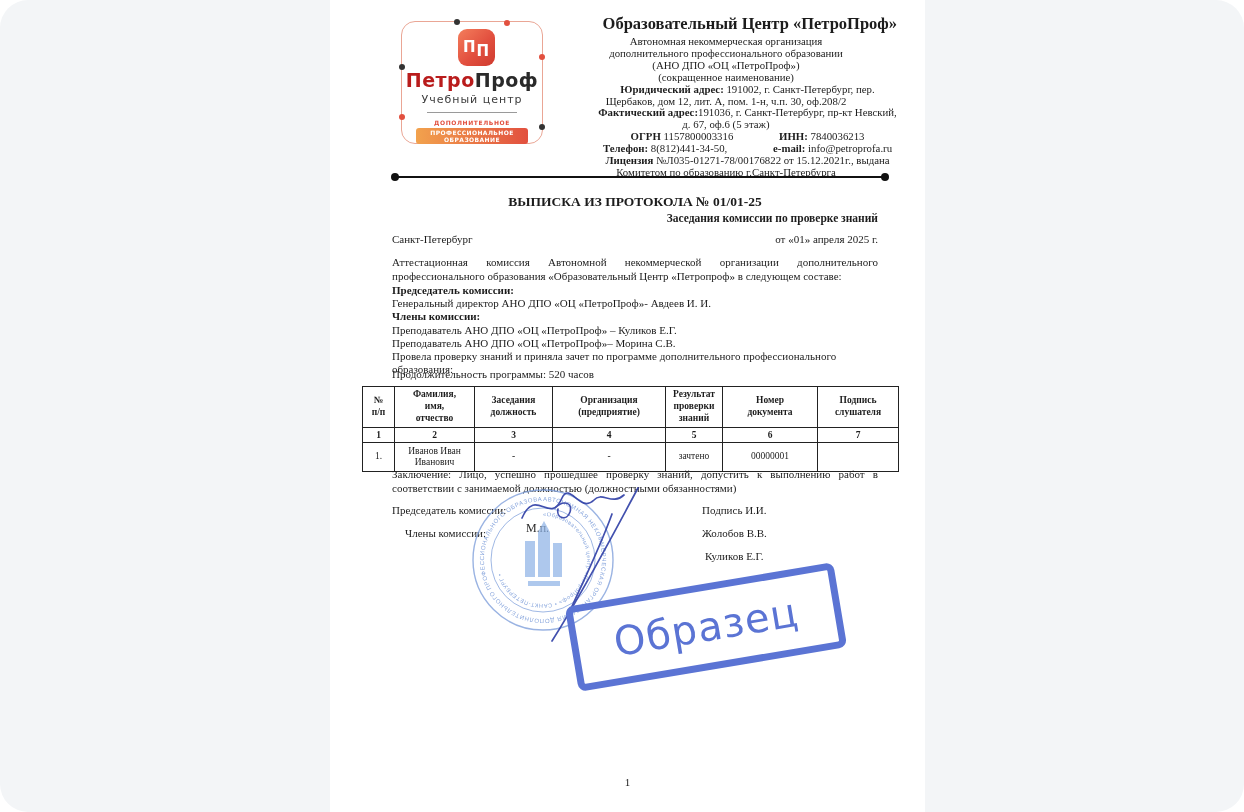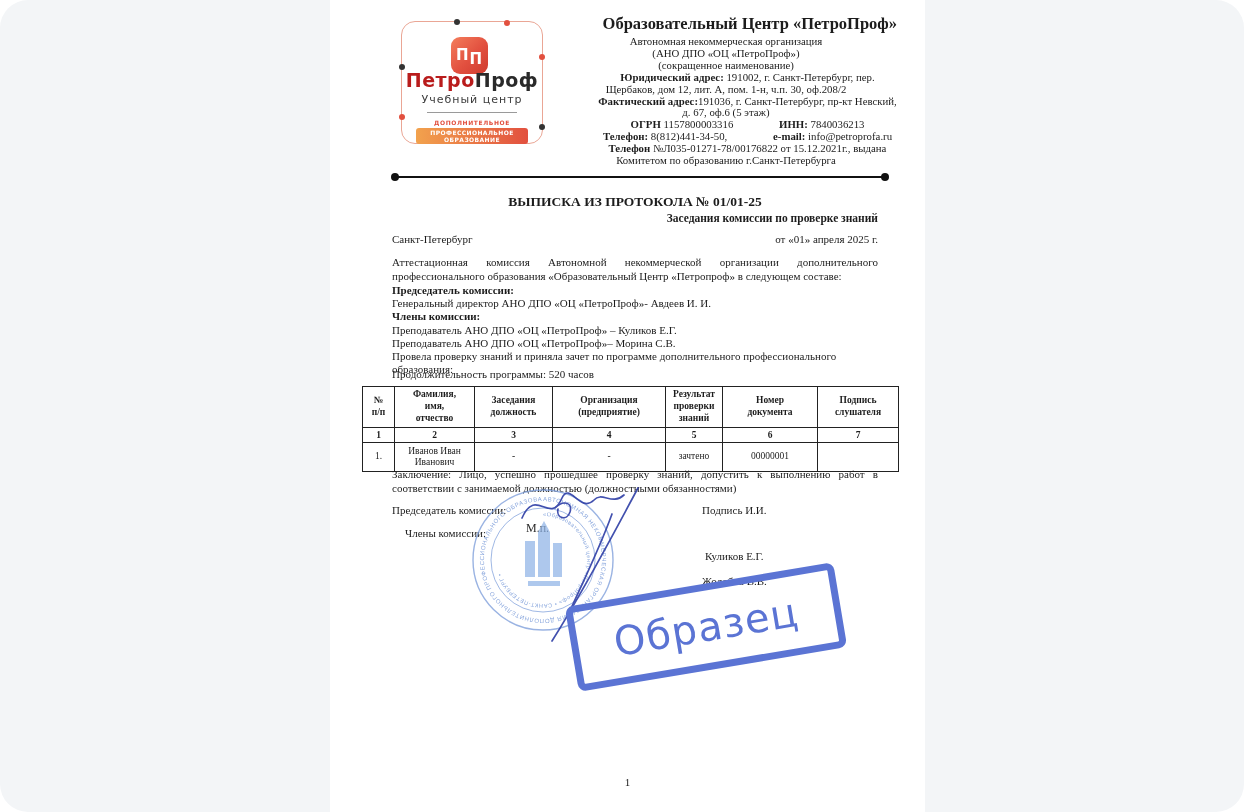--- a/index.html
+++ b/index.html
@@ -5,23 +5,23 @@
   html,body{margin:0;padding:0;background:#ffffff;}
   .canvas{position:relative;width:1244px;height:812px;background:#f3f5f7;border-radius:28px;overflow:hidden;
           font-family:"Liberation Serif","DejaVu Serif",serif;color:#1c1c1c;}
   .page{position:absolute;left:330px;top:0;width:595px;height:812px;background:#ffffff;}
   .abs{position:absolute;}
 
   
   .logo-box{left:71px;top:21px;width:140px;height:121px;border:1px solid #eaa695;border-radius:14px;
             font-family:"DejaVu Sans","Liberation Sans",sans-serif;text-align:center;}
   .logo-dot{position:absolute;width:6px;height:6px;border-radius:50%;}
-  .logo-app{position:absolute;left:49px;top:7px;width:37px;height:37px;border-radius:9px;
+  .logo-app{position:absolute;left:56px;top:7px;width:37px;height:37px;border-radius:9px;
             background:linear-gradient(135deg,#f47e5c 0%,#e2503f 55%,#cf3a2e 100%);
-            color:#fff;font-weight:bold;font-size:15px;line-height:37px;letter-spacing:1px;margin-top:8px;}
+            color:#fff;font-weight:bold;font-size:15px;line-height:37px;letter-spacing:1px;}
   .logo-app .pp2{display:inline-block;transform:translateY(4px);}
   .logo-brand{position:absolute;left:0;top:47px;width:100%;font-size:19px;font-weight:bold;letter-spacing:0.5px;}
   .logo-brand .b1{color:#b91c1c;}
   .logo-brand .b2{color:#2a2a2a;}
   .logo-sub{position:absolute;left:0;top:71px;width:100%;font-size:11px;color:#3c3c3c;letter-spacing:1px;}
   .logo-line{position:absolute;left:25px;top:90px;width:90px;height:1px;background:#9a9a9a;}
   .logo-tag1{position:absolute;left:0;top:97px;width:100%;font-size:6px;font-weight:bold;color:#e2503f;letter-spacing:0.6px;}
   .logo-tag2{position:absolute;left:14px;top:106px;width:112px;font-size:6px;font-weight:bold;color:#fff;
              background:linear-gradient(90deg,#f2a24d,#e2503f);border-radius:3px;padding:1px 0;letter-spacing:0.4px;}
 
@@ -47,21 +47,21 @@
             font-size:9.5px;text-align:center;}
   table.doc th,table.doc td{border:1px solid #222;vertical-align:middle;padding:1px 2px;}
   table.doc th{font-weight:bold;white-space:pre-line;line-height:1.25;height:38px;}
   table.doc .numrow td{font-weight:bold;height:12px;line-height:12px;}
   table.doc .datarow td{height:26px;line-height:1.2;}
 
   .conclusion{left:62px;top:468px;width:486px;font-size:11px;line-height:13.6px;text-align:justify;text-align-last:left;}
   .sig-label1{left:62px;top:504px;font-size:11px;}
   .sig-label2{left:75px;top:527px;font-size:11px;}
   .sig-name1{left:372px;top:504px;font-size:11px;}
-  .sig-name2{left:372px;top:527px;font-size:11px;margin-top:48px;}
+  .sig-name2{left:372px;top:527px;font-size:11px;}
   .sig-name3{left:375px;top:550px;font-size:11px;}
   .mp{left:196px;top:521px;font-size:12px;color:#2c2c2c;}
 
   .seal{left:138px;top:485px;width:150px;height:150px;opacity:0.9;}
   .ink{left:130px;top:478px;width:240px;height:175px;}
 
   .sample{left:240px;top:584px;width:258px;height:72px;border:7px solid #5b74d4;border-radius:8px;
           transform:rotate(-9.5deg);display:flex;align-items:center;justify-content:center;
           font-family:"DejaVu Sans","Liberation Sans",sans-serif;font-size:40px;color:#5b74d4;letter-spacing:1px;}
 
@@ -84,27 +84,28 @@
       <div class="logo-brand"><span class="b1">Петро</span><span class="b2">Проф</span></div>
       <div class="logo-sub">Учебный центр</div>
       <div class="logo-line"></div>
       <div class="logo-tag1">ДОПОЛНИТЕЛЬНОЕ</div>
       <div class="logo-tag2">ПРОФЕССИОНАЛЬНОЕ ОБРАЗОВАНИЕ</div>
     </div>
 
     <div class="abs lh">
       <div class="org">Образовательный Центр «ПетроПроф»</div>
       <div>Автономная некоммерческая организация</div>
+      <div>дополнительного профессионального образовании</div>
       <div>(АНО ДПО «ОЦ «ПетроПроф»)</div>
       <div>(сокращенное наименование)</div>
       <div><b>Юридический адрес:</b> <span>191002, г. Санкт-Петербург, пер. Щербаков, дом 12, лит. А, пом. 1-н, ч.п. 30, оф.208/2</span></div>
       <div><b>Фактический адрес:</b><span>191036, г. Санкт-Петербург, пр-кт Невский, д. 67, оф.6 (5 этаж)</span></div>
       <div><b>ОГРН</b> <span>1157800003316</span> <b>ИНН:</b> <span>7840036213</span></div>
       <div><b>Телефон:</b> <span>8(812)441-34-50,</span> <b>e-mail:</b> <span>info@petroprofa.ru</span></div>
-      <div><b>Телефон</b> <span>№Л035-01271-78/00176822 от 15.12.2021г., выдана Комитетом по образованию г.Санкт-Петербурга</span></div>
+      <div><b>Лицензия</b> <span>№Л035-01271-78/00176822 от 15.12.2021г., выдана Комитетом по образованию г.Санкт-Петербурга</span></div>
     </div>
 
     <div class="abs divider">
       <span class="dotL"></span>
       <span class="dotR"></span>
     </div>
 
     <div class="abs title">ВЫПИСКА ИЗ ПРОТОКОЛА № 01/01-25</div>
     <div class="abs subtitle">Заседания комиссии по проверке знаний</div>
     <div class="abs city-date">

